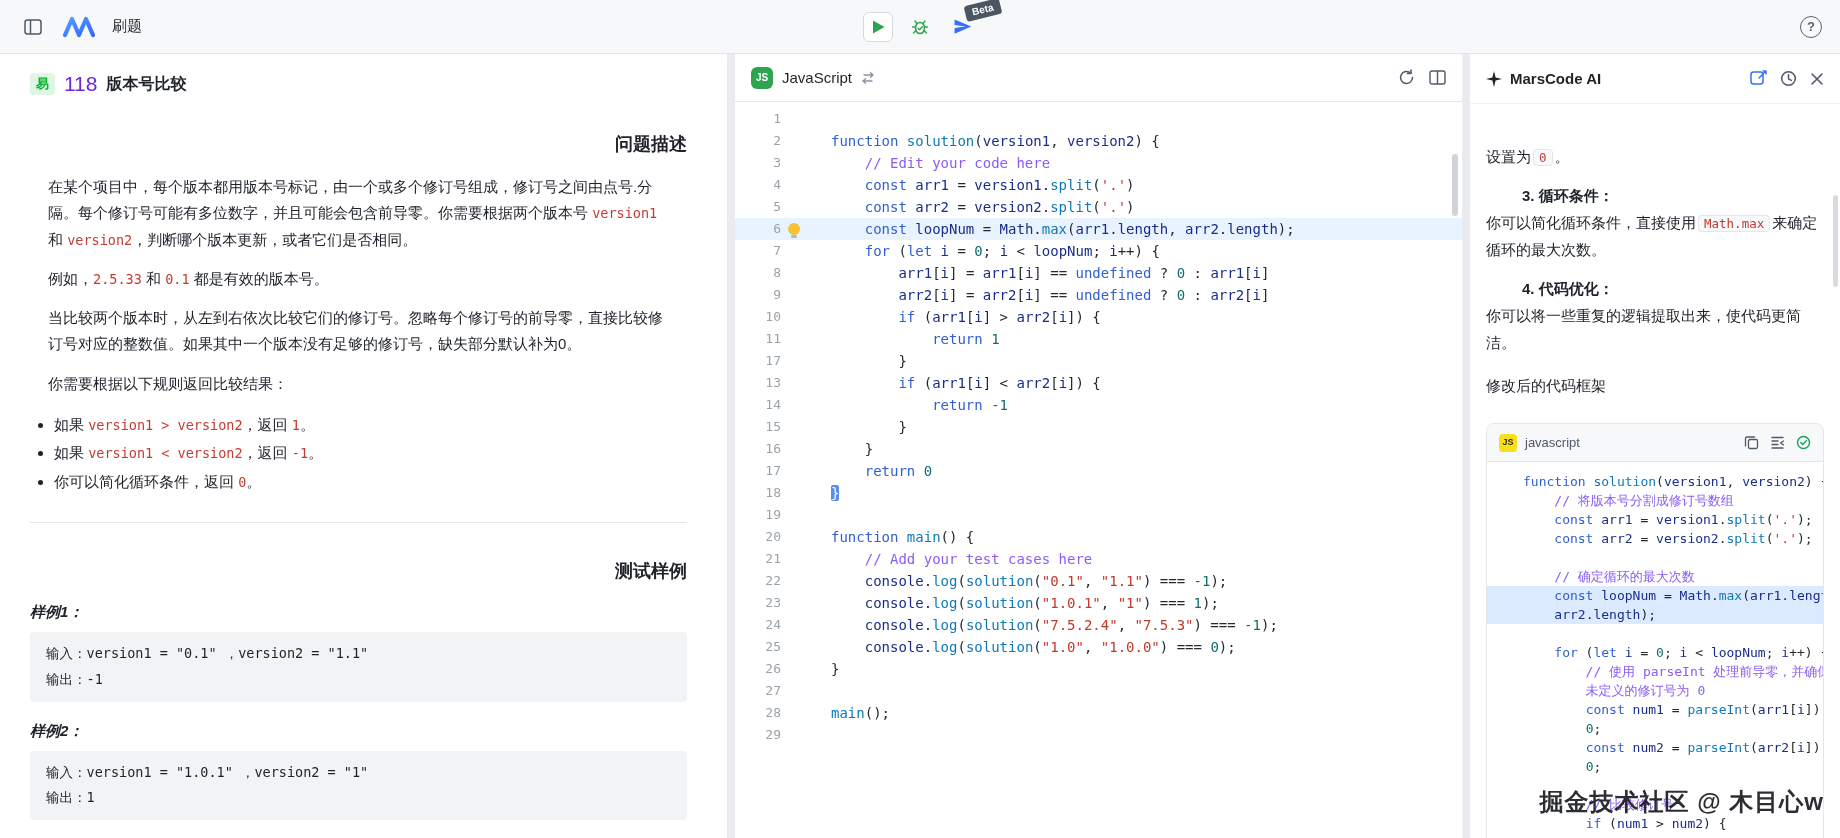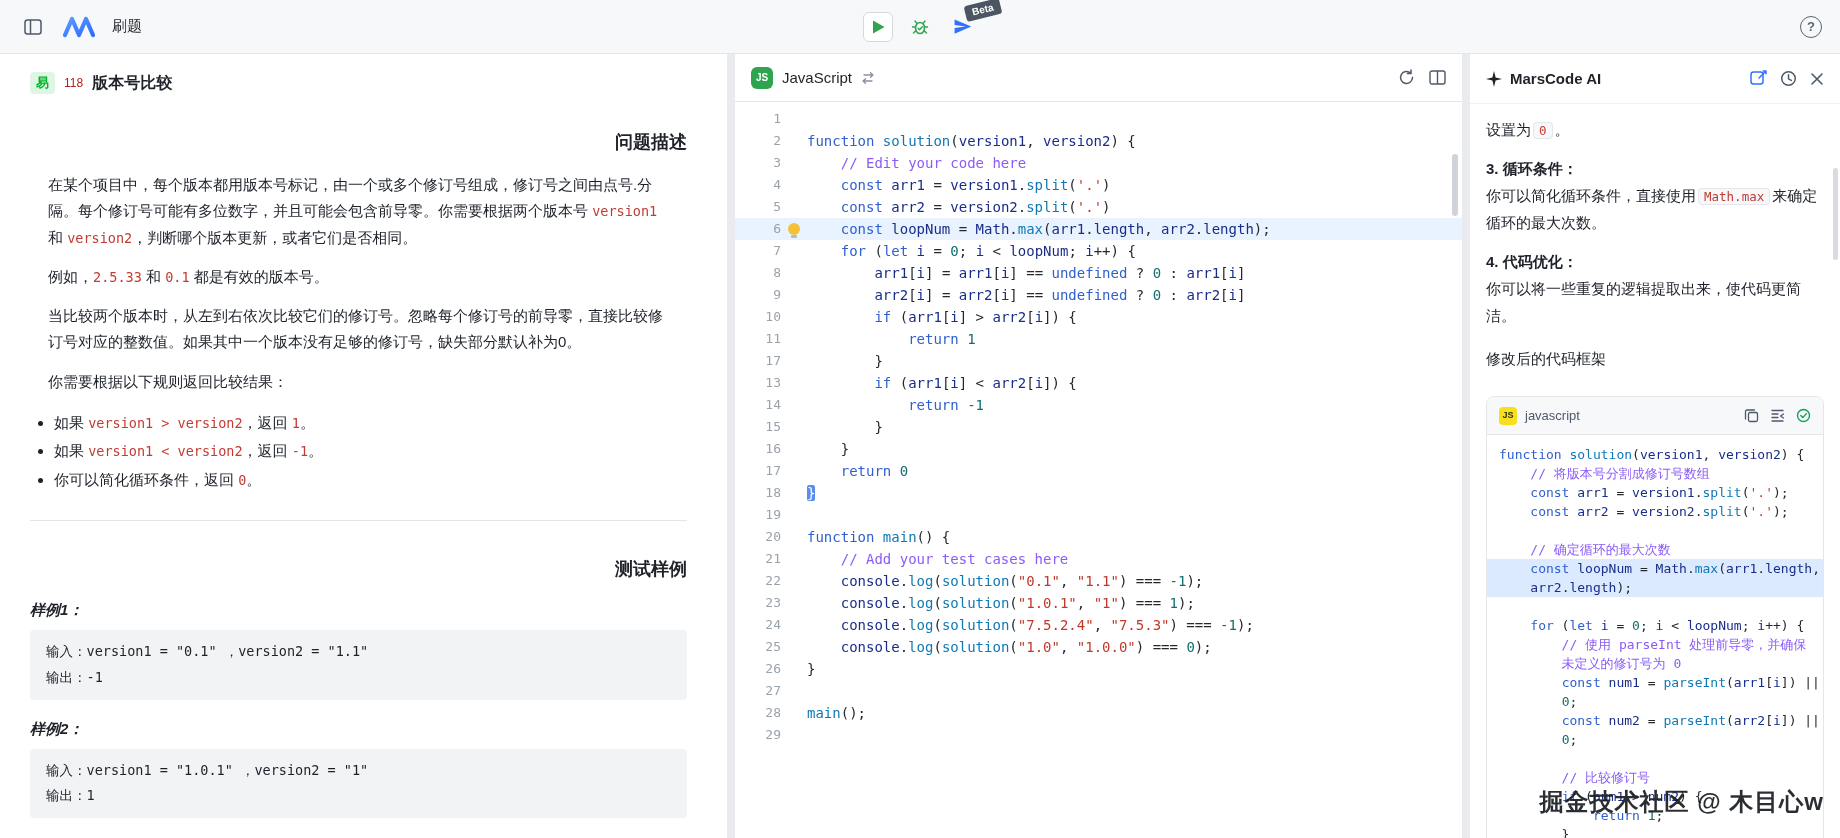--- a/index.html
+++ b/index.html
@@ -17,58 +17,58 @@
   .run-btn{border:1px solid #d5d9de;background:#fff;}
   .plane-wrap{position:relative;}
   .beta-tag{position:absolute;top:-10px;right:-24px;background:#4c5663;color:#fff;font-size:10px;line-height:14px;padding:1px 7px;border-radius:3px;transform:rotate(-14deg);font-weight:bold;}
   .tb-right{margin-left:auto;display:flex;align-items:center;gap:10px;}
   .help-circle{width:22px;height:22px;border:1.5px solid #5b6470;border-radius:50%;display:flex;align-items:center;justify-content:center;font-size:13px;color:#5b6470;font-weight:bold;}
   
   .workspace{position:absolute;top:54px;left:0;right:0;bottom:0;display:flex;gap:8px;background:#e9ebee;}
   .panel{background:#fff;height:100%;overflow:hidden;position:relative;}
   .panel-left{width:727px;padding:0 40px 0 30px;}
   .panel-mid{width:727px;display:flex;flex-direction:column;}
-  .panel-right{flex:1;display:flex;flex-direction:column;}
+  .panel-right{flex:1;display:flex;flex-direction:column;gap:27px;}
   
   .prob-head{display:flex;align-items:center;gap:9px;margin-top:18px;}
   .diff-badge{background:rgba(0,180,42,.12);color:#00b42a;font-size:13px;line-height:22px;padding:0 6px;border-radius:4px;font-weight:bold;}
-  .prob-id{color:#b91c1c;font-size:12px;}
+  .prob-id{color:#6d28d9;font-size:21px;}
   .prob-title{color:#1f2329;font-size:16px;font-weight:bold;}
   .panel-left h2{font-size:18px;font-weight:bold;margin:36px 0 18px;text-align:right;}
   .panel-left p{font-size:15px;line-height:1.75;color:#1d2129;margin:13px 18px;}
   .panel-left ul{margin:14px 0 14px 4px;padding-left:20px;}
   .panel-left li{font-size:15px;line-height:1.9;color:#1d2129;}
   .seg-code{font-family:"DejaVu Sans Mono","Liberation Mono",monospace;font-size:13.5px;color:#c23c33;}
   .divider{border:none;border-top:1px solid #e5e6eb;margin:26px 0 6px;}
   .sample-label{font-style:italic;font-weight:bold;font-size:15px;margin:20px 0 10px;}
   .sample-block{background:#f2f3f5;border-radius:4px;padding:9px 16px;font-family:"DejaVu Sans Mono","Liberation Mono",monospace;font-size:13.5px;color:#1d2129;line-height:1.9;}
   
   .editor-head{height:48px;border-bottom:1px solid #e5e6eb;display:flex;align-items:center;padding:0 16px;gap:9px;flex:none;}
   .lang-badge{width:22px;height:22px;border-radius:6px;background:#2ea44f;color:#fff;font-size:10px;font-weight:bold;display:flex;align-items:center;justify-content:center;font-family:"Liberation Sans",sans-serif;}
   .lang-label{font-size:15px;color:#1f2329;}
   .eh-right{margin-left:auto;display:flex;align-items:center;gap:14px;}
   .editor-body{flex:1;overflow:hidden;padding-top:6px;position:relative;font-family:"DejaVu Sans Mono","Liberation Mono",monospace;font-size:14px;}
   .code-line{display:flex;line-height:22px;white-space:pre;}
   .code-line .gutter{width:46px;text-align:right;color:#9aa2ab;flex:none;font-size:13px;}
   .code-line .bulb-slot{width:26px;flex:none;display:flex;align-items:center;justify-content:center;}
-  .code-line .line-content{flex:1;}
+  .code-line .line-content{flex:1;margin-left:24px;}
   .editor-body .code-line.hl{background:#e8f3ff;}
   .bulb{width:12px;height:12px;border-radius:50%;background:#f6c235;position:relative;}
   .bulb::after{content:"";position:absolute;left:3px;bottom:-3px;width:6px;height:3px;background:#b7bcc4;border-radius:1px;}
   .tok-kw{color:#2f5fd0;} .tok-var{color:#192d8a;} .tok-fn{color:#1079b5;}
   .tok-str{color:#c0392b;} .tok-num{color:#116d6e;} .tok-com{color:#8b5cf6;} .tok-pl{color:#24292f;}
   .tok-sel{background:#5b8def;color:#fff;border-radius:2px;}
   .scroll-thumb{position:absolute;background:#d0d4da;border-radius:3px;}
   .ed-scroll{right:4px;top:52px;width:6px;height:62px;}
   
   .ai-head{height:50px;display:flex;align-items:center;padding:0 16px;gap:8px;border-bottom:1px solid #f0f1f3;flex:none;}
   .ai-title{font-size:15px;font-weight:bold;color:#1f2329;}
   .ai-head-icons{margin-left:auto;display:flex;align-items:center;gap:13px;}
   .ai-body{flex:1;overflow:hidden;padding:12px 16px 12px;font-size:15px;line-height:1.8;color:#1d2129;position:relative;}
-  .ai-item-title{font-weight:bold;margin-top:12px;}
+  .ai-item-title{font-weight:bold;margin-top:12px;margin-left:36px;}
   .seg-chip{font-family:"DejaVu Sans Mono","Liberation Mono",monospace;font-size:12.5px;background:#f7f8fa;border:1px solid #e5e6eb;border-radius:4px;padding:0 5px;color:#c23c33;margin:0 2px;}
   .ai-frame-title{font-weight:normal;margin:16px 0 24px;}
   .ai-code-card{border:1px solid #e5e6eb;border-radius:8px;overflow:hidden;}
   .ai-code-head{height:38px;background:#f7f8fa;border-bottom:1px solid #e5e6eb;display:flex;align-items:center;padding:0 12px;gap:8px;}
   .js-badge{width:18px;height:18px;border-radius:4px;background:#f7df1e;color:#32330a;font-size:9px;font-weight:bold;display:flex;align-items:center;justify-content:center;}
   .ai-code-lang{font-size:13px;color:#4e5969;}
   .ai-code-icons{margin-left:auto;display:flex;align-items:center;gap:11px;}
   .ai-code-body{padding:10px 12px 6px;font-family:"DejaVu Sans Mono","Liberation Mono",monospace;font-size:13px;}
   .ai-code-body .code-line{line-height:19px;}
   .ai-code-body .code-line.hl{background:#dbeaff;margin:0 -12px;padding:0 12px;}

